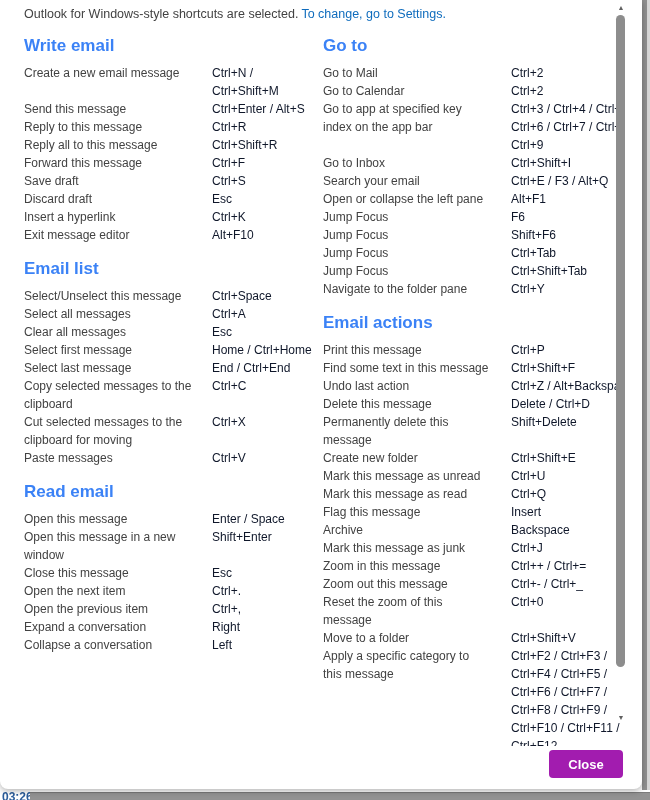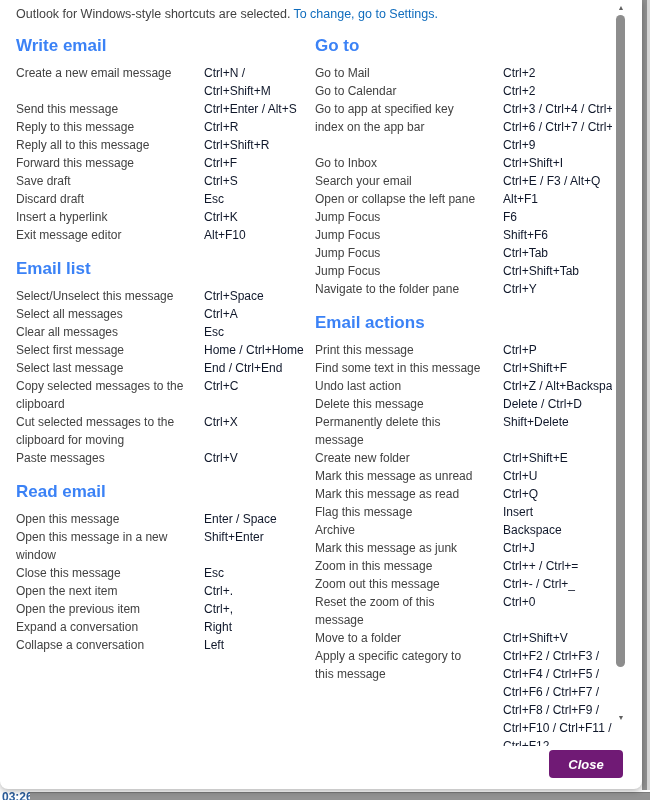--- a/index.html
+++ b/index.html
@@ -14,21 +14,21 @@
   .behind-right-light{position:absolute;left:647px;top:0;width:3px;height:790px;background:#d6d6d6;}
   .behind-bottom-bar{position:absolute;left:30px;top:792px;width:620px;height:8px;background:#939393;border-top:1px solid #7c7c7c;}
   .behind-time{position:absolute;left:2px;top:790px;font-size:12px;font-weight:700;color:#2b5d9b;}
 
   
   .dialog{
     position:absolute;left:0;top:0;width:642px;height:789px;background:#ffffff;
     border-radius:0 0 8px 8px;box-shadow:0 2px 6px rgba(0,0,0,0.30);
   }
   .content{
-    position:absolute;left:0;top:0;width:612px;height:746px;overflow:hidden;
+    position:absolute;left:8px;top:0;width:612px;height:746px;overflow:hidden;
     padding:6px 0 0 16px;box-sizing:border-box;
   }
   .note{font-size:12.5px;line-height:16px;color:#424242;}
   .note a{color:#0f6cbd;text-decoration:none;cursor:pointer;margin-left:3px;}
   .cols{display:flex;margin-top:13px;}
   .col-left{width:288px;flex:none;margin-right:11px;}
   .col-right{width:318px;flex:none;}
   .section-title{font-size:17px;font-weight:700;color:#3b82f6;line-height:22px;margin:14px 0 7px 0;}
   .section:first-child .section-title{margin-top:0;}
   .row{display:flex;align-items:flex-start;gap:20px;}
@@ -39,23 +39,23 @@
   .vscrollbar{position:absolute;left:612px;top:0;width:18px;height:746px;}
   .sb-arrow{position:absolute;left:0;width:18px;height:12px;text-align:center;font-size:7px;color:#606060;line-height:12px;cursor:pointer;}
   .sb-arrow.up{top:2px;}
   .sb-arrow.down{top:712px;}
   .sb-thumb{position:absolute;left:4px;top:15px;width:9px;height:652px;background:#8d8d8d;border-radius:5px;cursor:pointer;}
 
   
   .footer{position:absolute;left:0;bottom:0;width:100%;height:44px;}
   .close-btn{
     position:absolute;right:19px;bottom:11px;min-width:74px;height:28px;
-    background:#701a75;color:#ffffff;border:none;border-radius:4px;
+    background:#a21caf;color:#ffffff;border:none;border-radius:4px;
     font-size:13px;font-weight:700;font-family:"Liberation Sans","DejaVu Sans",sans-serif;
-    cursor:pointer;padding:0 14px;font-style:italic;
+    cursor:pointer;padding:0 14px;
   }
 </style>
 </head>
 <body>
 
 <div class="behind-right-dark"></div>
 <div class="behind-right-light"></div>
 <span class="behind-time">03:26</span>
 <div class="behind-bottom-bar"></div>
 

